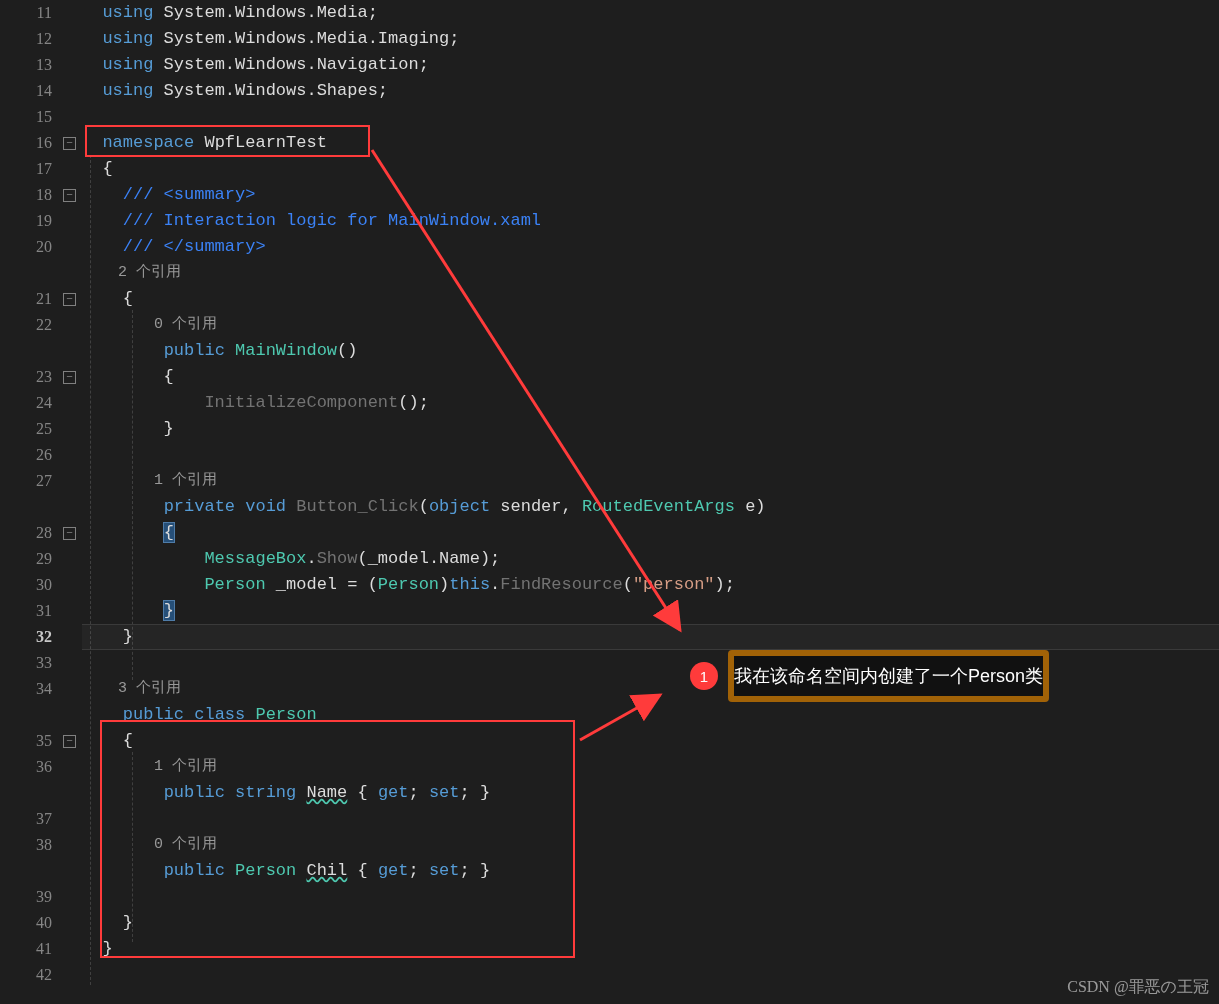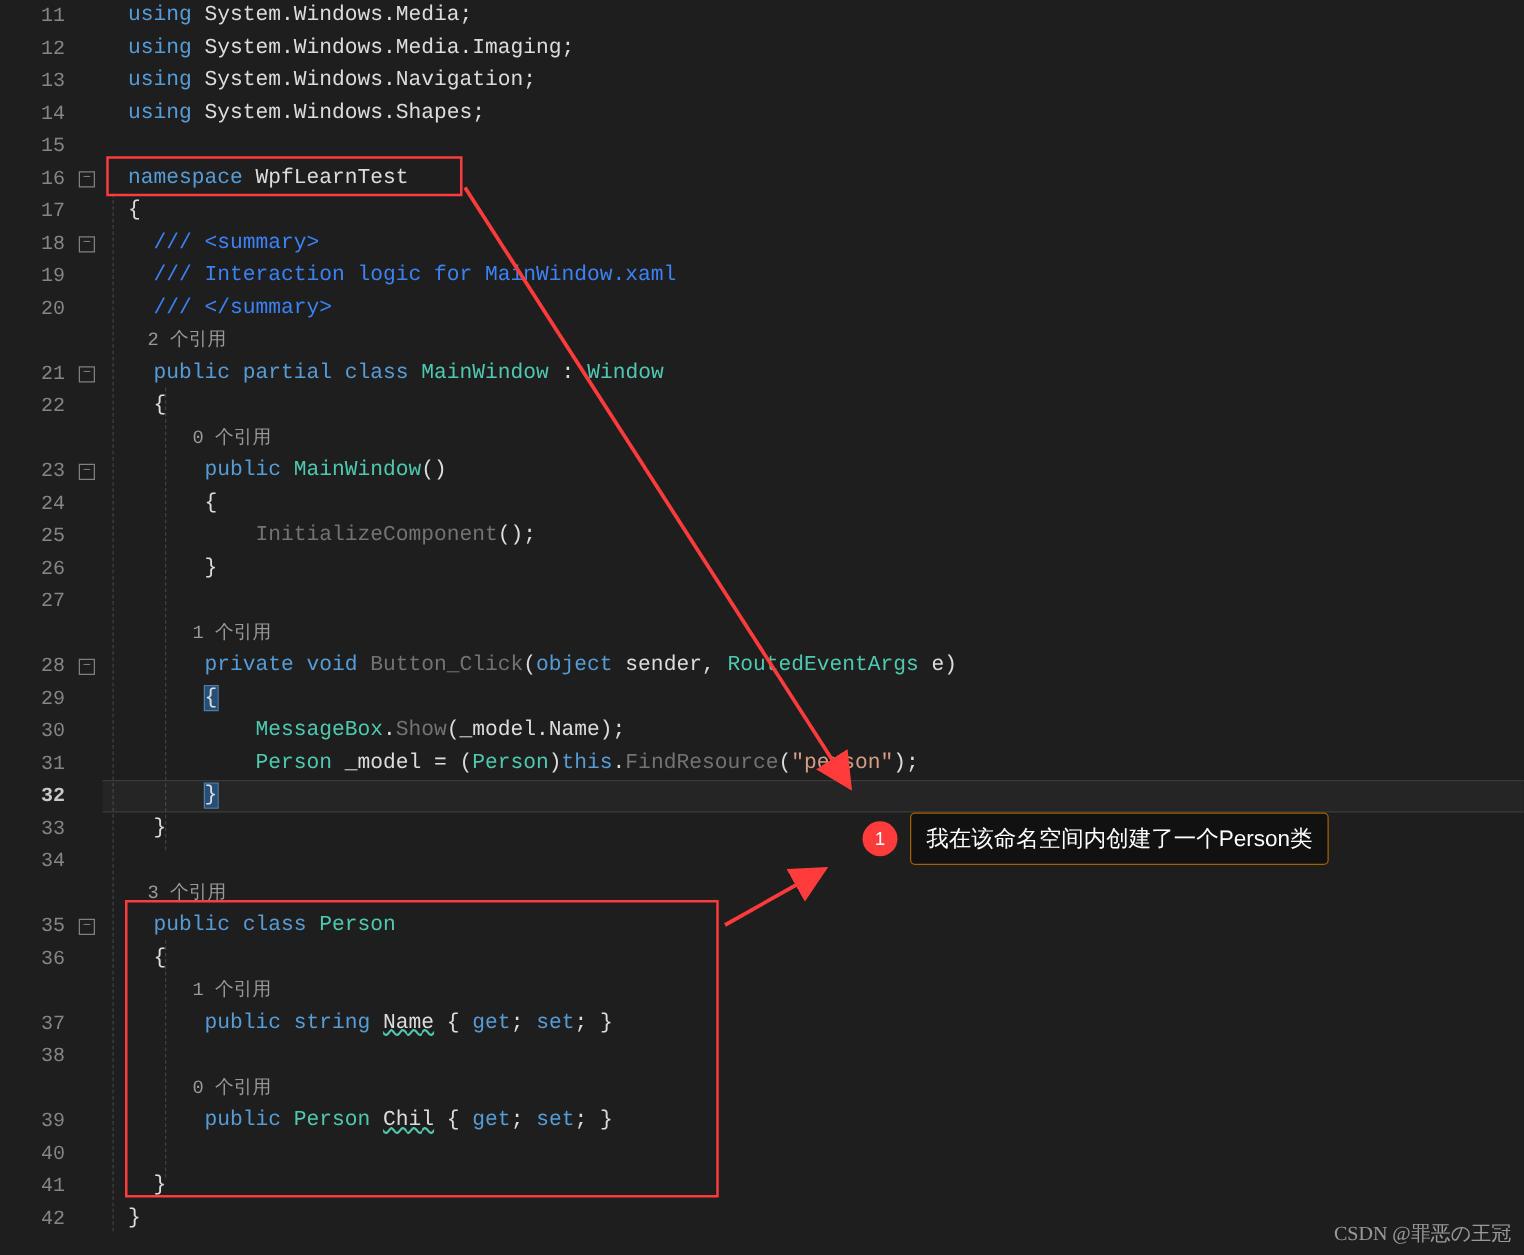--- a/index.html
+++ b/index.html
@@ -46,21 +46,21 @@
   .code-col {
     flex: 1;
     position: relative;
   }
   .line {
     height: 26px;
     line-height: 26px;
     white-space: pre;
     position: relative;
   }
-  .gut-line { height: 26px; line-height: 26px; }
+  .gut-line { height: 26px; line-height: 26px; font-family: Liberation Serif, serif; }
   .codelens {
     height: 26px;
     line-height: 26px;
     color: #999999;
     font-size: 15px;
     white-space: pre;
   }
   .kw { color: #569cd6; }
   .type { color: #4ec9b0; }
   .str { color: #d69d85; }
@@ -103,23 +103,23 @@
     background: #ff3b3b;
     color: #fff;
     font-size: 15px;
     display: flex;
     align-items: center;
     justify-content: center;
     font-family: sans-serif;
   }
   .callout-text {
     background: #111;
-    border: 1px solid #a16207;
+    border: 6px solid #a16207;
     border-radius: 4px;
-    padding: 8px 12px;
+    padding: 8px 0;
     color: #fff;
     font-family: "Microsoft YaHei", sans-serif;
     font-size: 18px;
     white-space: nowrap;
   }
   .watermark {
     position: absolute;
     right: 10px;
     bottom: 6px;
     color: rgba(255,255,255,0.55);
@@ -198,21 +198,20 @@
     <div class="line">  <span class="kw">using</span><span> System.Windows.Media.Imaging;</span></div>
     <div class="line">  <span class="kw">using</span><span> System.Windows.Navigation;</span></div>
     <div class="line">  <span class="kw">using</span><span> System.Windows.Shapes;</span></div>
     <div class="line"></div>
     <div class="line">  <span class="kw">namespace</span><span class="punct"> WpfLearnTest</span></div>
     <div class="line">  <span class="punct">{</span></div>
     <div class="line comment">    /// &lt;summary&gt;</div>
     <div class="line comment">    /// Interaction logic for MainWindow.xaml</div>
     <div class="line comment">    /// &lt;/summary&gt;</div>
     <div class="codelens">    2 个引用</div>
-    <div class="line"><span>    </span><span class="kw">public partial class </span><span class="type">MainWindow</span><span> : </span><span class="type">Window</span></div>
     <div class="line">    {</div>
     <div class="codelens">        0 个引用</div>
     <div class="line"><span>        </span><span class="kw">public </span><span class="type">MainWindow</span><span>()</span></div>
     <div class="line">        {</div>
     <div class="line"><span>            </span><span class="method">InitializeComponent</span><span>();</span></div>
     <div class="line">        }</div>
     <div class="line"></div>
     <div class="codelens">        1 个引用</div>
     <div class="line"><span>        </span><span class="kw">private void </span><span class="method">Button_Click</span><span>(</span><span class="kw">object</span><span> sender, </span><span class="type">RoutedEventArgs</span><span> e)</span></div>
     <div class="line">        <span class="sel-brace">{</span></div>

